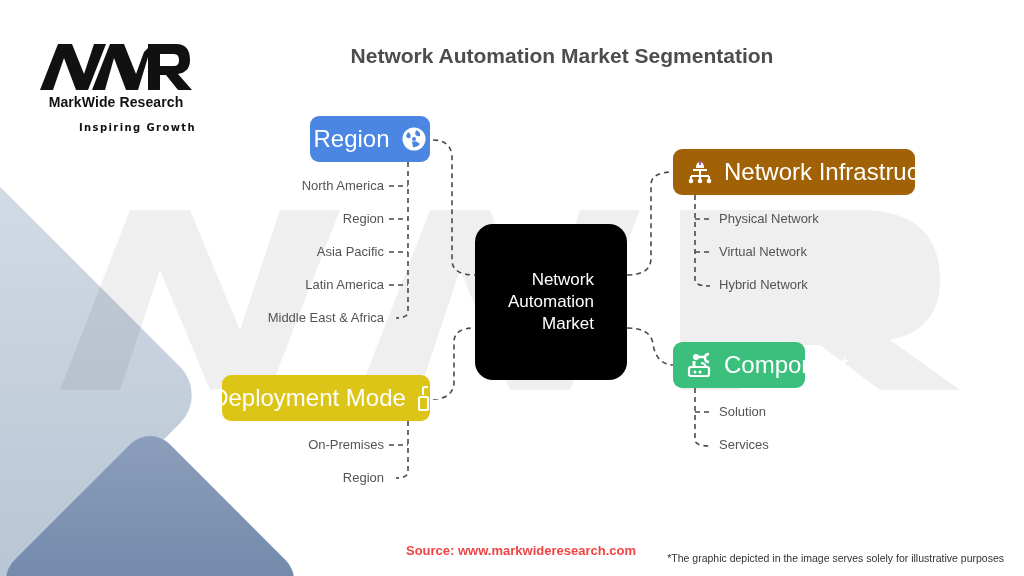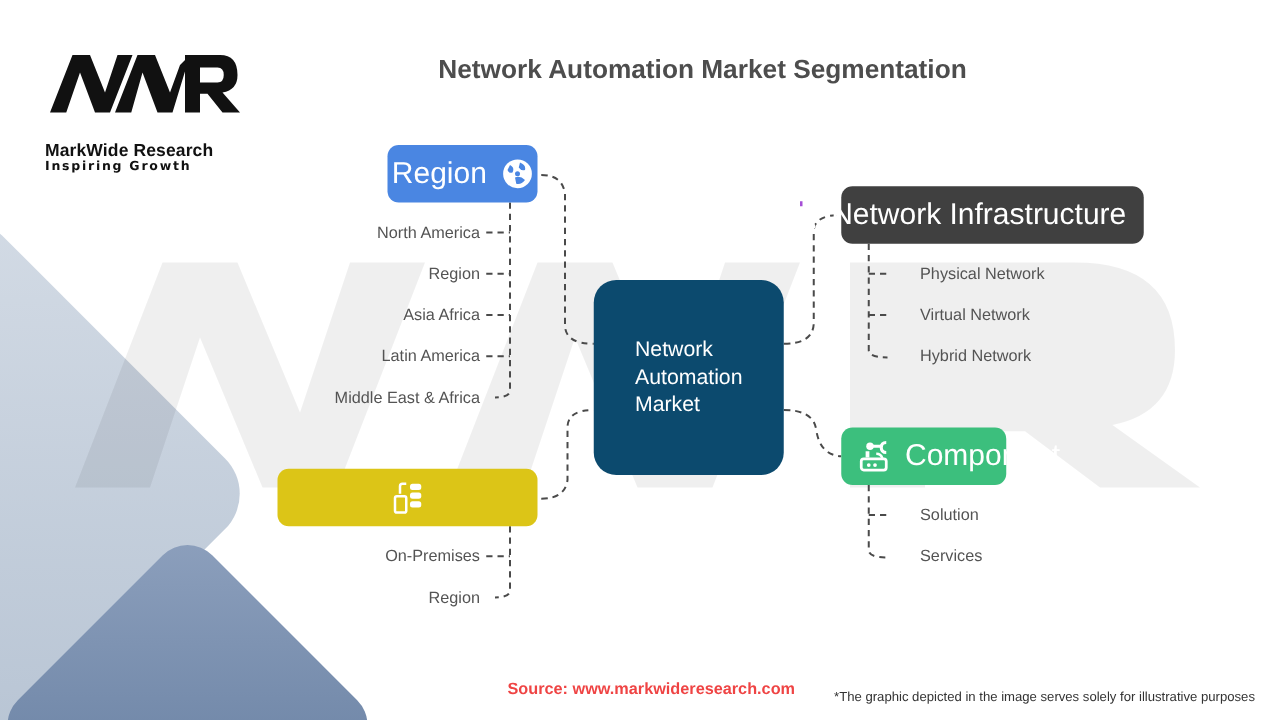--- a/index.html
+++ b/index.html
@@ -7,39 +7,39 @@
   body { position: relative; font-family: "Liberation Sans", "DejaVu Sans", sans-serif; color: #4a4a4a; }
 
   .bg-shape { position: absolute; }
   #bg-light { left: -190px; top: 230px; width: 330px; height: 330px; background: linear-gradient(135deg, #d3dbe5 0%, #b6c3d3 100%); transform: rotate(45deg); border-radius: 40px; }
   #bg-dark { left: 40px; top: 470px; width: 220px; height: 220px; background: linear-gradient(135deg, #8da0bd 0%, #5a7498 100%); transform: rotate(45deg); border-radius: 28px; }
 
   #watermark { position: absolute; left: 40px; top: 200px; width: 960px; height: 200px; opacity: 0.06; }
 
   #logo { position: absolute; left: 36px; top: 40px; width: 160px; }
   #logo svg { display: block; }
-  #logo-name { font-family: "Liberation Sans", sans-serif; font-weight: bold; font-size: 14px; color: #111; text-align: left; width: 160px; letter-spacing: 0.1px; margin-top: 20px; }
-  #logo-tag { font-family: "DejaVu Sans", sans-serif; font-weight: bold; font-size: 10px; color: #111; text-align: left; width: 160px; letter-spacing: 1.4px; margin-top: 0px; }
+  #logo-name { font-family: "Liberation Sans", sans-serif; font-weight: bold; font-size: 14px; color: #111; text-align: center; width: 160px; letter-spacing: 0.1px; margin-top: 2px; }
+  #logo-tag { font-family: "DejaVu Sans", sans-serif; font-weight: bold; font-size: 10px; color: #111; text-align: right; width: 160px; letter-spacing: 1.4px; margin-top: 12px; }
 
   #title { position: absolute; left: 0; width: 1124px; top: 44px; text-align: center; font-size: 21px; font-weight: bold; color: #4d4d4d; }
 
   svg#connectors { position: absolute; left: 0; top: 0; width: 1024px; height: 576px; }
 
-  .center { position: absolute; left: 475px; top: 224px; width: 152px; height: 156px; background: #0c4a6e; border-radius: 18px; display: flex; align-items: center; justify-content: center; text-align: left; color: #fff; font-size: 17px; line-height: 22px; padding: 16px 8px; }
+  .center { position: absolute; left: 475px; top: 224px; width: 152px; height: 156px; background: #000000; border-radius: 18px; display: flex; align-items: center; justify-content: center; text-align: right; color: #fff; font-size: 17px; line-height: 22px; padding: 16px 8px; }
 
   .cat { position: absolute; height: 46px; border-radius: 9px; color: #fff; font-size: 24px; display: flex; align-items: center; gap: 11px; padding: 0 14px; white-space: nowrap; }
   .cat svg { flex: none; }
   #cat-region { left: 310px; top: 116px; width: 120px; background: #4a86e2; justify-content: center; }
-  #cat-infra { left: 673px; top: 149px; width: 242px; background: #404040; justify-content: flex-end; }
+  #cat-infra { left: 673px; top: 149px; width: 242px; background: #a16207; }
   #cat-component { left: 673px; top: 342px; width: 132px; background: #3cbf7d; }
   #cat-deploy { left: 222px; top: 375px; width: 208px; background: #dcc517; justify-content: center; }
 
   .item { position: absolute; font-size: 13px; color: #545454; white-space: nowrap; line-height: 20px; }
   .item.left { text-align: right; right: calc(1024px - 384px); }
-  .item.right { left: 719px; margin-left: 17px; }
+  .item.right { left: 719px; }
 
   #source { position: absolute; left: 406px; top: 543px; font-size: 13px; font-weight: bold; color: #ef4444; }
   #disclaimer { position: absolute; right: 20px; top: 552px; font-size: 10.5px; color: #333; }
 </style>
 </head>
 <body>
 
 <div class="bg-shape" id="bg-light"></div>
 <div class="bg-shape" id="bg-dark"></div>
 
@@ -98,25 +98,26 @@
 <div class="cat" id="cat-region">
   <span>Region</span>
   <svg width="26" height="26" viewBox="0 0 26 26">
     <circle cx="13" cy="13" r="11.5" fill="#fff"></circle>
     <path d="M7 6 Q11 8 9 12 Q6 13 5 10 Z M15 4 Q20 6 19 10 Q16 11 14 8 Z M11 16 Q15 14 19 18 Q16 22 12 21 Z" fill="#4a86e2"></path>
     <circle cx="13" cy="13" r="2" fill="#4a86e2"></circle>
   </svg>
 </div>
 <div class="item left" style="top:176px">North America</div>
 <div class="item left" style="top:209px">Region</div>
-<div class="item left" style="top:242px">Asia Africa</div>
+<div class="item left" style="top:242px">Asia Pacific</div>
 <div class="item left" style="top:275px">Latin America</div>
 <div class="item left" style="top:308px">Middle East &amp; Africa</div>
 
 <div class="cat" id="cat-deploy">
+  <span>Deployment Mode</span>
   <svg width="24" height="28" viewBox="0 0 24 28">
     <rect x="2" y="13" width="9" height="13" rx="1.5" fill="none" stroke="#fff" stroke-width="2"></rect>
     <path d="M6 11 L6 5 Q6 3 8 3 L11 3" fill="none" stroke="#fff" stroke-width="2"></path>
     <rect x="14" y="3" width="9" height="5" rx="2" fill="#fff"></rect>
     <rect x="14" y="10" width="9" height="5" rx="2" fill="#fff"></rect>
     <rect x="14" y="17" width="9" height="5" rx="2" fill="#fff"></rect>
   </svg>
 </div>
 <div class="item left" style="top:435px">On-Premises</div>
 <div class="item left" style="top:468px">Region</div>

